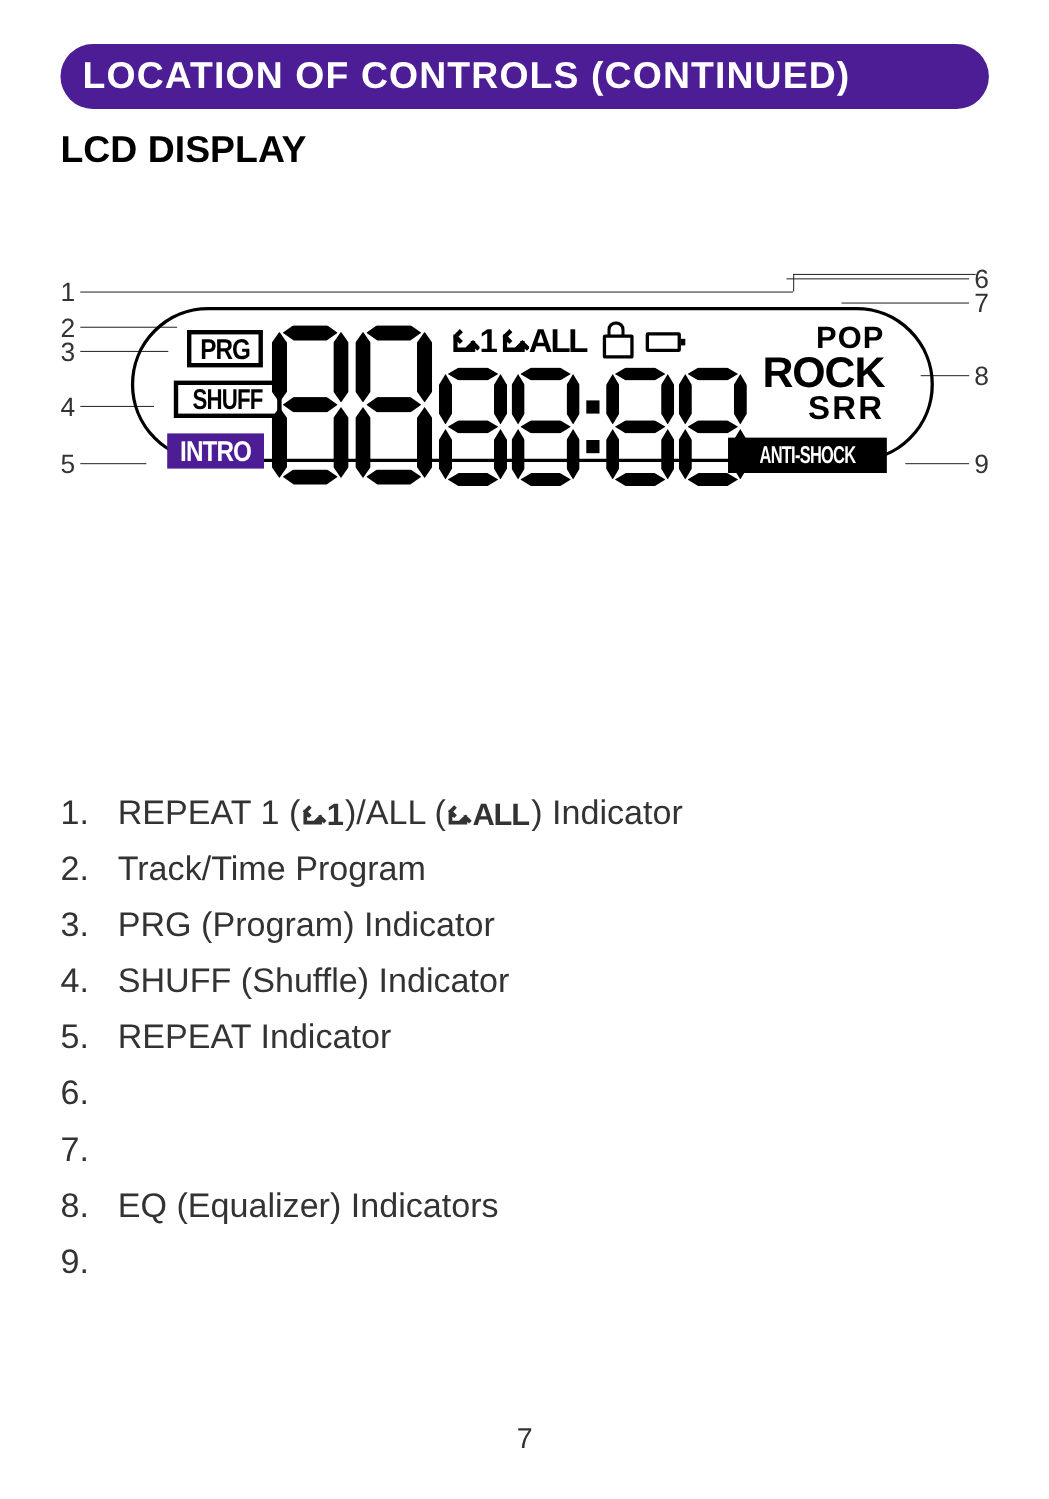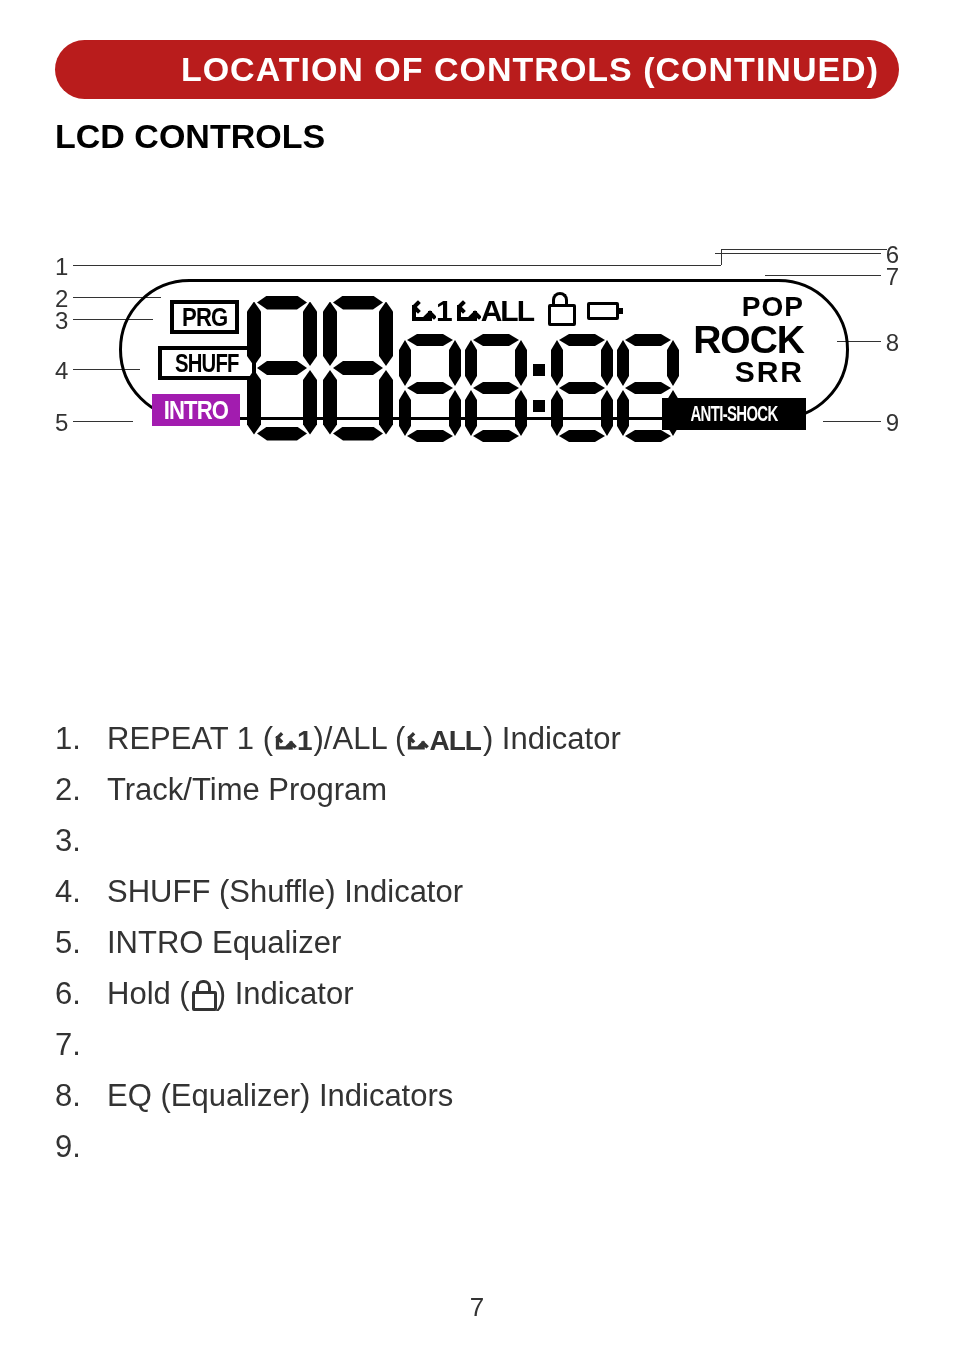--- a/index.html
+++ b/index.html
@@ -9,24 +9,24 @@
     }
     body {
       width: 954px;
       height: 1363px;
       background: #fff;
       font-family: Arial, Helvetica, sans-serif;
       position: relative;
       padding: 40px 55px;
     }
     .header-banner {
-      background: #b91c1c;
+      background: #4c1d95;
       border-radius: 50px;
       padding: 10px 20px;
-      text-align: right;
+      text-align: left;
       margin-bottom: 18px;
     }
     .header-banner-text {
       color: #fff;
       font-size: 34px;
       font-weight: bold;
       letter-spacing: 1px;
     }
     .section-title {
       font-size: 34px;
@@ -97,21 +97,21 @@
       background: #fff;
       letter-spacing: -1px;
     }
     .prg-box { left: 48px; top: 18px; font-size: 26px; }
     .prg-box span { transform: scaleX(0.85); display: inline-block; }
     .shuff-box { left: 36px; top: 64px; font-size: 26px; }
     .shuff-box span { transform: scaleX(0.78); display: inline-block; }
     .intro-box {
       left: 30px; top: 112px;
       border: none;
-      background: #a21caf;
+      background: #4c1d95;
       color: #fff;
       font-size: 26px;
       padding: 3px 6px;
     }
     .intro-box span { transform: scaleX(0.85); display: inline-block; }
     .anti-shock-box {
       right: 40px; top: 116px;
       border: 4px solid #000;
       background: #000;
       color: #fff;
@@ -331,21 +331,21 @@
       color: #333;
     }
   </style>
 </head>
 <body>
 
 <div class="header-banner">
   <span class="header-banner-text">LOCATION OF CONTROLS (CONTINUED)</span>
 </div>
 
-<div class="section-title">LCD CONTROLS</div>
+<div class="section-title">LCD DISPLAY</div>
 
 <div class="diagram-container">
   <span class="leader-label leader-left-1">1</span>
   <span class="leader-label leader-left-2">2</span>
   <span class="leader-label leader-left-3">3</span>
   <span class="leader-label leader-left-4">4</span>
   <span class="leader-label leader-left-5">5</span>
   <span class="leader-label leader-right-6">6</span>
   <span class="leader-label leader-right-7">7</span>
   <span class="leader-label leader-right-8">8</span>
@@ -458,34 +458,32 @@
             <path d="M2 8 L2 20 L18 20 L18 14 M18 14 L14 18 M18 14 L22 18 M2 8 L6 4 M2 8 L6 12" stroke="#333" stroke-width="4" fill="none" stroke-linecap="square"></path>
           </svg>ALL</span><span>) Indicator</span>
     </span>
   </li>
   <li class="legend-item">
     <span class="legend-num">2.</span>
     <span>Track/Time Program</span>
   </li>
   <li class="legend-item">
     <span class="legend-num">3.</span>
+    <span>PRG (Program) Indicator</span>
   </li>
   <li class="legend-item">
     <span class="legend-num">4.</span>
     <span>SHUFF (Shuffle) Indicator</span>
   </li>
   <li class="legend-item">
     <span class="legend-num">5.</span>
-    <span>INTRO Equalizer</span>
+    <span>REPEAT Indicator</span>
   </li>
   <li class="legend-item">
     <span class="legend-num">6.</span>
-    <span>
-      <span>Hold (</span><span class="inline-icon lock-inline"></span><span>) Indicator</span>
-    </span>
   </li>
   <li class="legend-item">
     <span class="legend-num">7.</span>
   </li>
   <li class="legend-item">
     <span class="legend-num">8.</span>
     <span>EQ (Equalizer) Indicators</span>
   </li>
   <li class="legend-item">
     <span class="legend-num">9.</span>

